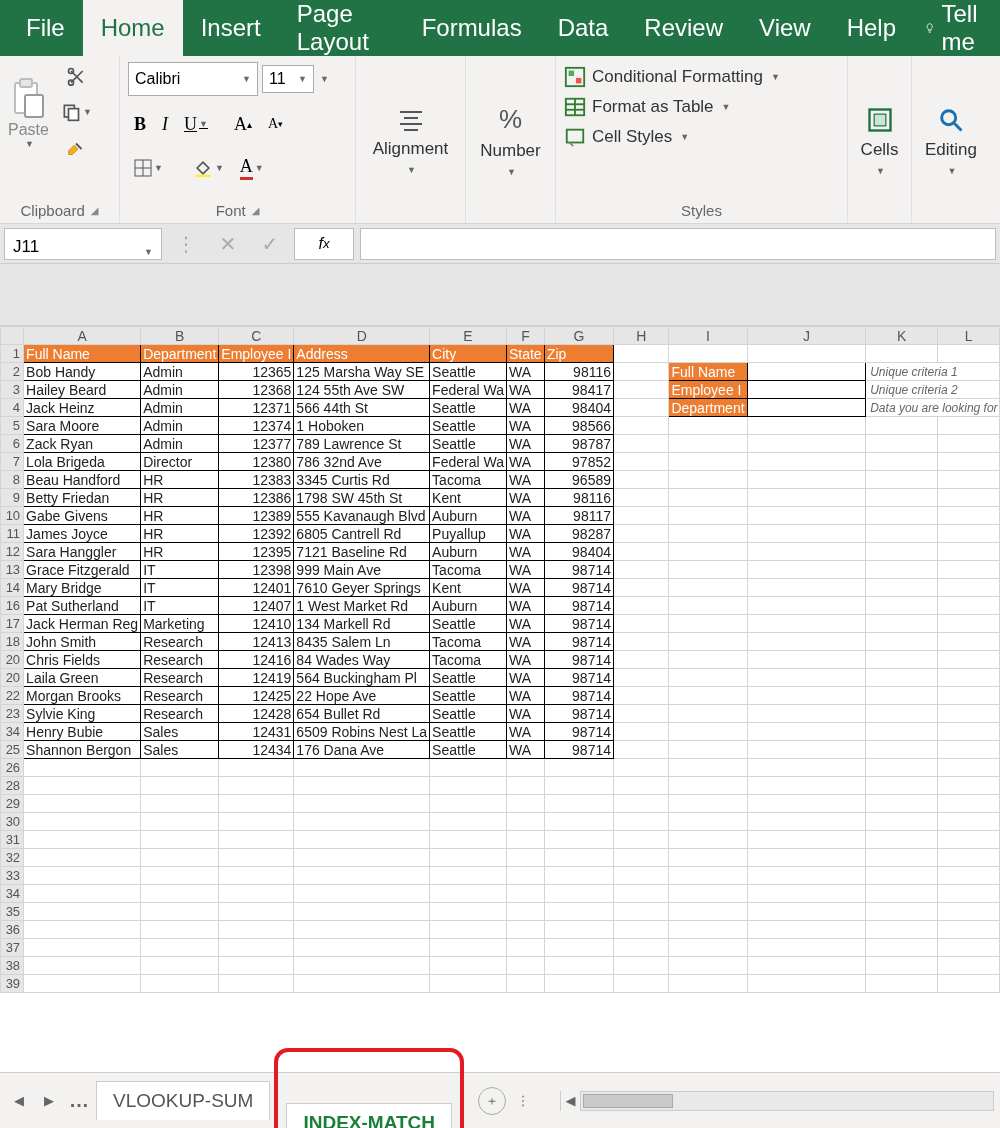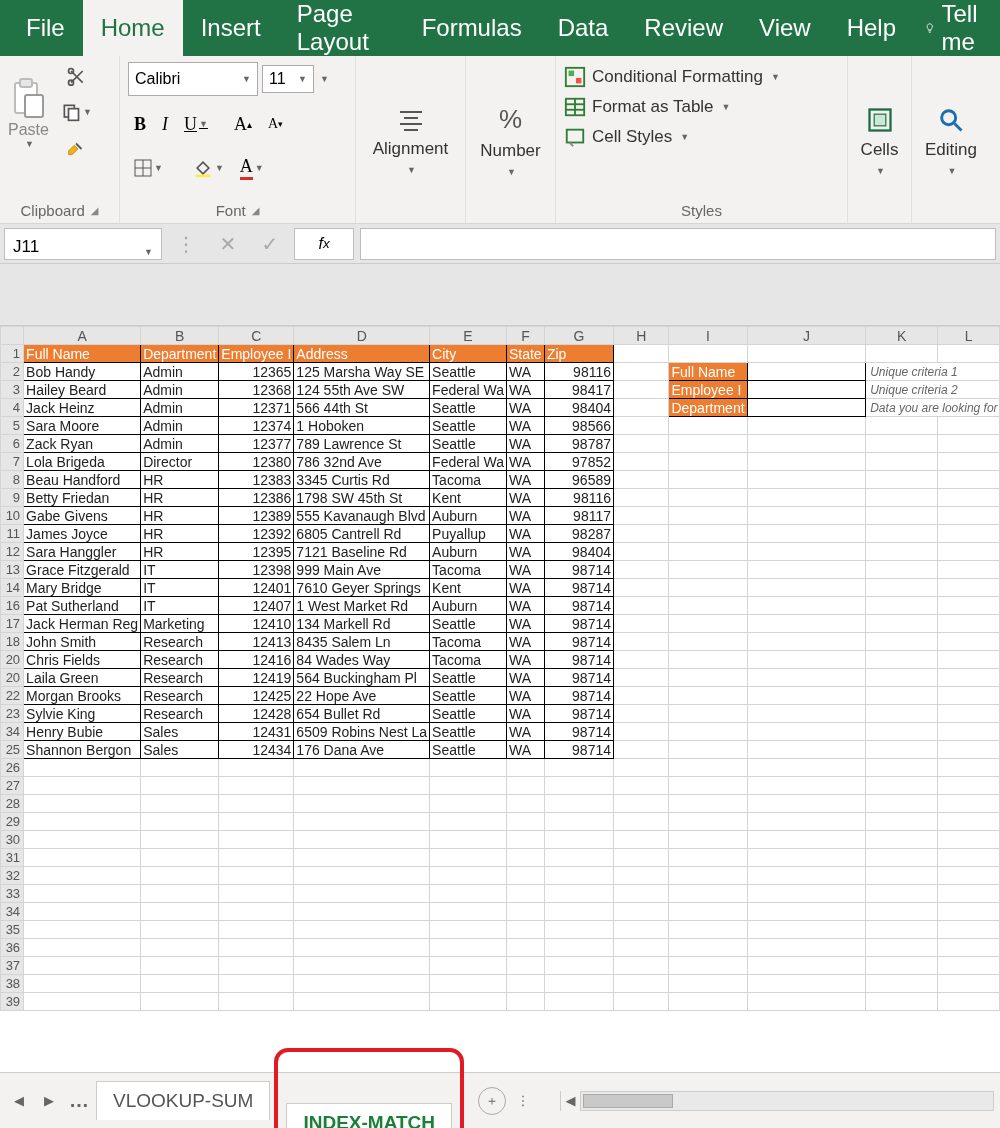--- a/index.html
+++ b/index.html
@@ -660,35 +660,20 @@
           <td class=""></td>
           <td class=""></td>
           <td class=""></td>
           <td class=""></td>
           <td class=""></td>
           <td class=""></td>
           <td class=""></td>
           <td class=""></td>
         </tr>
         <tr>
-          <th class="rowhdr">27</th>
-          <td class=""></td>
-          <td class=""></td>
-          <td class=""></td>
-          <td class=""></td>
-          <td class=""></td>
-          <td class=""></td>
-          <td class=""></td>
-          <td class=""></td>
-          <td class=""></td>
-          <td class=""></td>
-          <td class=""></td>
-          <td class=""></td>
-        </tr>
-        <tr>
           <th class="rowhdr">28</th>
           <td class=""></td>
           <td class=""></td>
           <td class=""></td>
           <td class=""></td>
           <td class=""></td>
           <td class=""></td>
           <td class=""></td>
           <td class=""></td>
           <td class=""></td>

